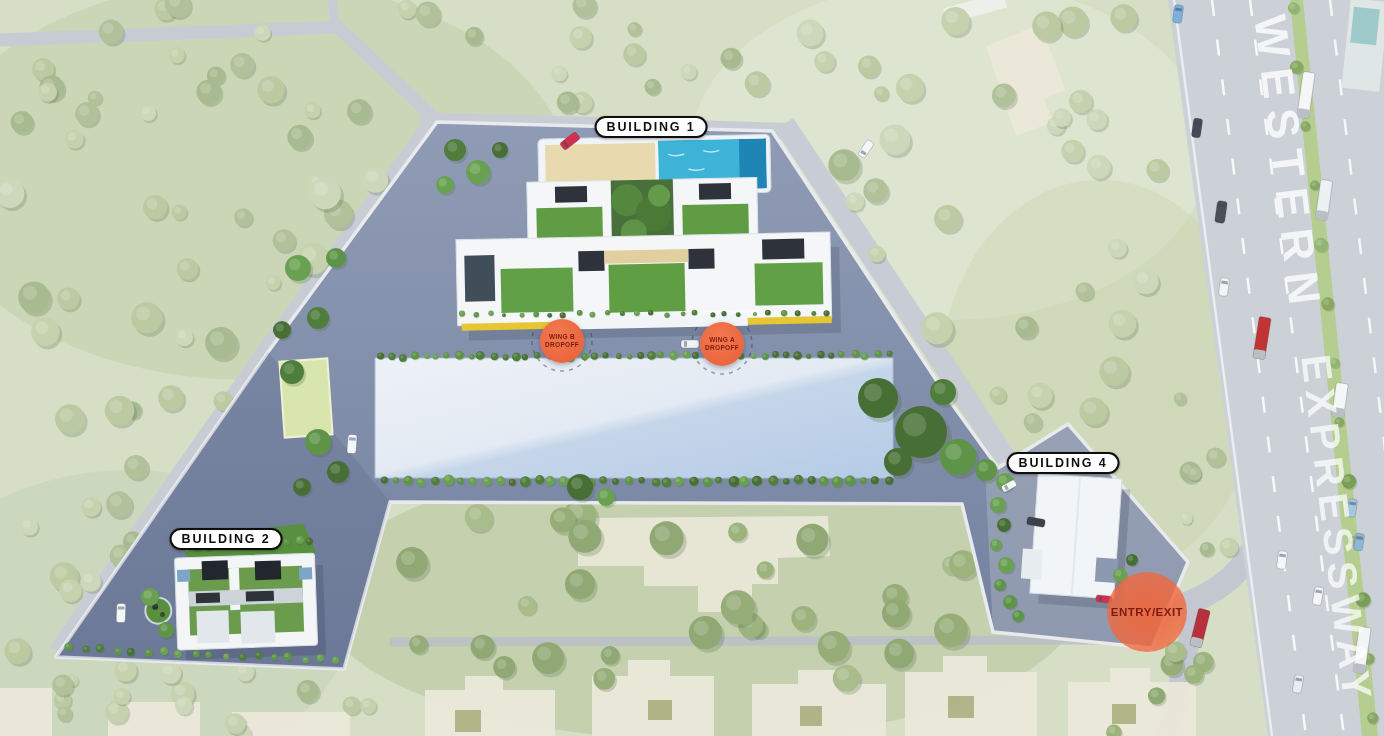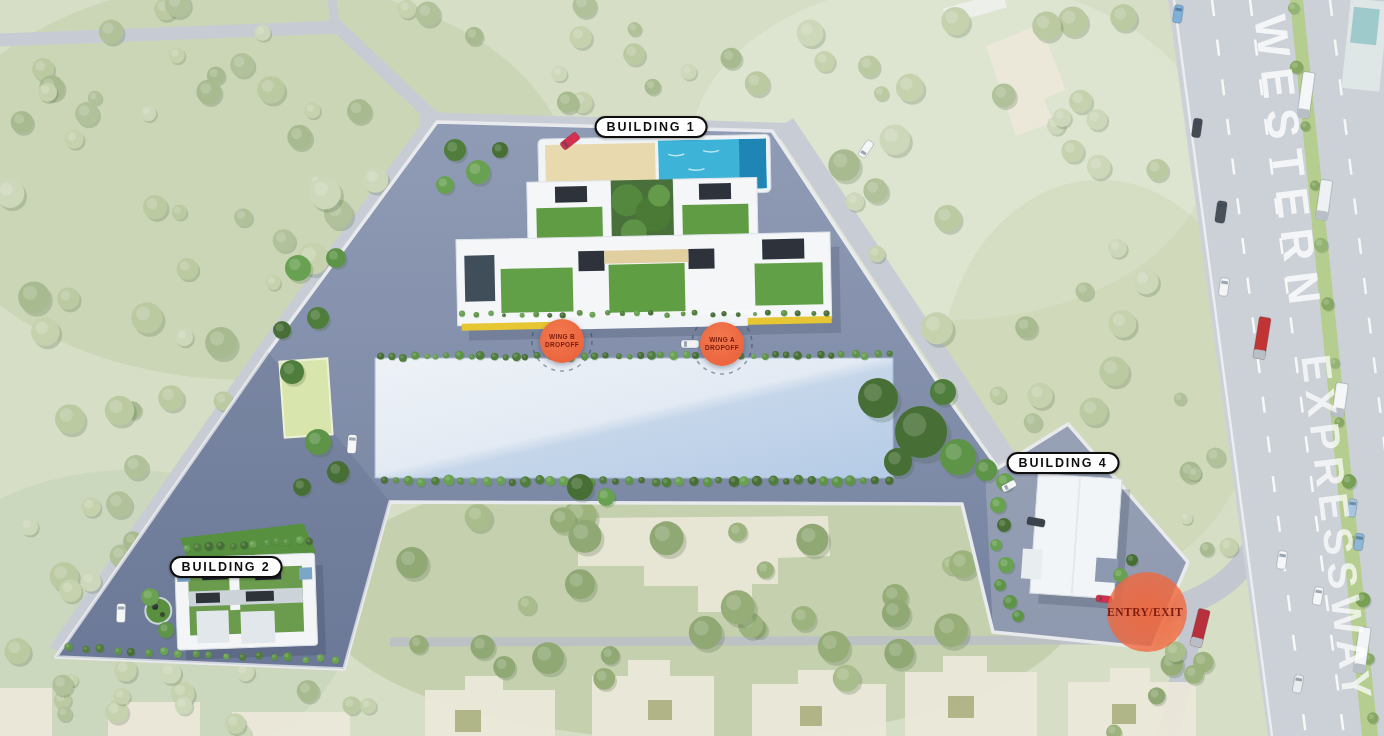--- a/index.html
+++ b/index.html
@@ -20,24 +20,23 @@
     width:44px;height:44px;border-radius:50%;
     background:radial-gradient(circle at 42% 35%, #f3794f, #e85e38);
     display:flex;flex-direction:column;align-items:center;justify-content:center;
     color:#7a1c0e;font-weight:bold;font-size:6.5px;letter-spacing:.3px;line-height:1.3;
     text-align:center;box-shadow:0 2px 5px rgba(30,40,70,.35);z-index:25;
   }
   .entry{
     position:absolute;transform:translate(-50%,-50%);
     width:80px;height:80px;border-radius:50%;
     background:radial-gradient(circle, rgba(240,104,62,.95) 0%, rgba(240,104,62,.8) 65%, rgba(240,104,62,.5) 100%);
-    display:flex;align-items:center;
+    display:flex;align-items:center;justify-content:center;
     color:#7d1c0d;font-weight:bold;font-size:11.5px;letter-spacing:.5px;
     z-index:25;
-    font-family:Liberation Serif, serif;
   }
   .roadname{
     position:absolute;color:rgba(255,255,255,.78);font-weight:bold;
     transform-origin:0 0;white-space:nowrap;z-index:5;
   }
   #rn1{left:1295px;top:12px;font-size:45px;letter-spacing:11px;transform:rotate(83deg);}
   #rn2{left:1338px;top:352px;font-size:41px;letter-spacing:7px;transform:rotate(83deg);color:rgba(255,255,255,.72);}
 </style>
 </head>
 <body>
@@ -1332,21 +1331,21 @@
         <g transform="translate(1009,486) rotate(-28)">
           <rect x="-7.5" y="-3.5" width="15" height="7" rx="2.1" fill="#f4f6f8" stroke="rgba(40,50,60,.35)" stroke-width="0.6"></rect>
           <rect x="-4.5" y="-2.3" width="3" height="4.6" fill="rgba(50,70,90,.45)"></rect>
         </g>
       </g>
   </svg>
 
   <div class="pill" id="pill-b1" style="left:651px;top:127px">
     <span>BUILDING 1</span>
   </div>
-  <div class="pill" id="pill-b2" style="left:226px;top:567px">
+  <div class="pill" id="pill-b2" style="left:226px;top:539px">
     <span>BUILDING 2</span>
   </div>
   <div class="pill" id="pill-b3" style="left:1063px;top:463px">
     <span>BUILDING 4</span>
   </div>
 
   <div class="marker" style="left:562px;top:341px">
     <span>WING B</span>
     <span>DROPOFF</span>
   </div>

